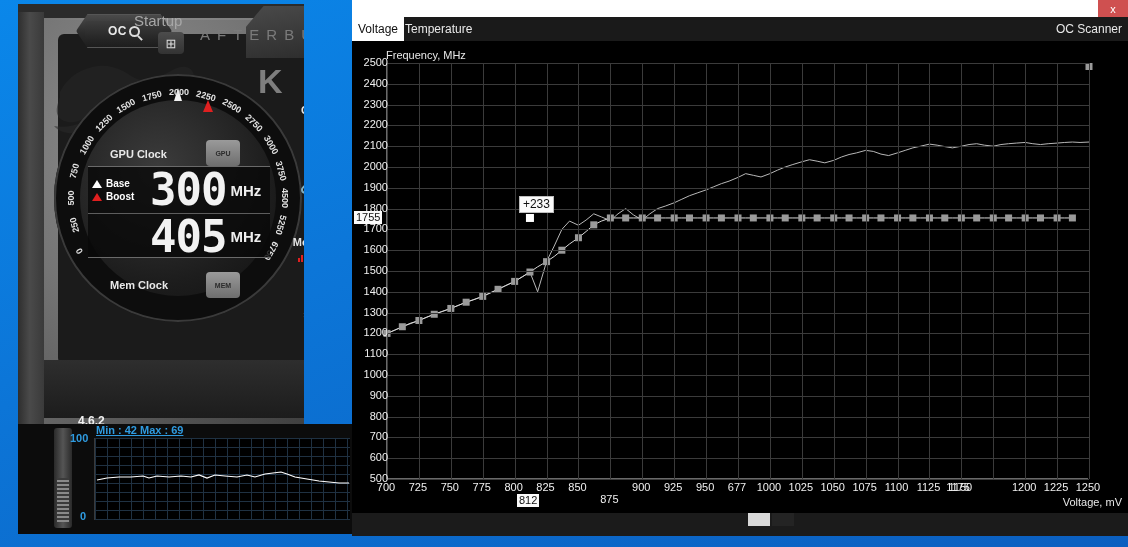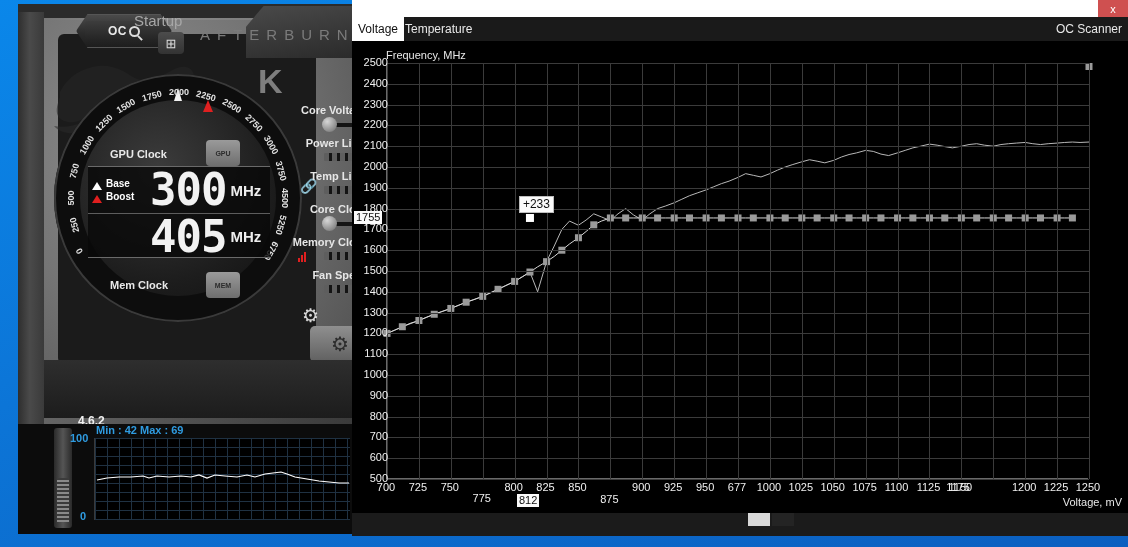--- a/index.html
+++ b/index.html
@@ -13,21 +13,21 @@
 
   
   .desktop {
     position: absolute; inset: 0;
     background: linear-gradient(160deg, #0a87ea 0%, #0c76d8 40%, #0b5fc0 100%);
   }
 
   
   .ab-window {
     position: absolute; left: 18px; top: 4px;
-    width: 334px; height: 530px;
+    width: 286px; height: 530px;
     background: #141414;
     overflow: hidden;
   }
   .ab-skin {
     position: absolute; left: 0; top: 0; width: 334px; height: 420px;
     background:
       linear-gradient(135deg, #6e6e6e 0%, #8b8b8b 18%, #7a7a7a 40%, #585858 70%, #3a3a3a 100%);
   }
   .ab-skin-dark-top {
     position: absolute; left: 0; top: 0; width: 334px; height: 14px;
@@ -117,21 +117,21 @@
     border-bottom: 12px solid #e02020;
   }
   .readout-box {
     position: absolute; left: 34px; top: 92px; width: 182px; height: 92px;
     background: rgba(8,8,8,.82);
     border-top: 1px solid #6a6a6a; border-bottom: 1px solid #6a6a6a;
   }
   .readout-row { position: relative; height: 46px; display:flex; align-items:center; }
   .readout-row + .readout-row { border-top: 1px solid #5d5d5d; }
   .rl-labels { width: 62px; padding-left: 4px; }
-  .rl-line { display: flex; align-items: flex-end; gap: 4px; color: #fff; font-size: 10px; font-weight: bold; line-height: 13px;}
+  .rl-line { display: flex; align-items: center; gap: 4px; color: #fff; font-size: 10px; font-weight: bold; line-height: 13px;}
   .tri { width: 0; height: 0; border-left: 5px solid transparent; border-right: 5px solid transparent; border-bottom: 8px solid #fff; }
   .tri.red { border-bottom-color: #e01f1f; }
   .big-num {
     font-family: "DejaVu Sans Mono", monospace;
     font-size: 44px; color: #f2f2f2; letter-spacing: -1px; line-height: 1;
     font-weight: bold;
   }
   .unit { color: #ededed; font-size: 15px; margin-left: 4px; font-weight: bold; }
   .gauge-label { position: absolute; color: #e8e8e8; font-size: 11px; font-weight: bold; }
   .chip-box {
@@ -208,21 +208,21 @@
     background: repeating-linear-gradient(0deg,#8a8a8a 0 2px, #3b3b3b 2px 4px);
   }
   .mon-graph {
     position: absolute; left: 76px; top: 14px; width: 256px; height: 82px;
     background: #000;
     background-image:
       repeating-linear-gradient(0deg, #1f3142 0 1px, transparent 1px 9px),
       repeating-linear-gradient(90deg, #1f3142 0 1px, transparent 1px 12px);
     border-left: 1px solid #3a3a3a;
   }
-  .mon-minmax { position: absolute; left: 78px; top: 0px; color: #2f9be0; font-size: 11px; font-weight: bold; }
+  .mon-minmax { position: absolute; left: 78px; top: 0px; color: #2f9be0; font-size: 11px; font-weight: bold; text-decoration: underline; }
   .mon-100 { position: absolute; left: 52px; top: 8px; color: #2f9be0; font-size: 11px; font-weight: bold; }
   .mon-0   { position: absolute; left: 62px; top: 86px; color: #2f9be0; font-size: 11px; font-weight: bold; }
 
   
   .ce-window {
     position: absolute; left: 352px; top: 0; width: 776px; height: 536px;
     background: #ffffff;
   }
   .ce-title {
     position: absolute; left: 0; top: 0; width: 776px; height: 17px;
@@ -567,21 +567,21 @@
           <div class="ylab" style="top: 146.8px;">1900</div>
           <div class="ylab" style="top: 126px;">2000</div>
           <div class="ylab" style="top: 105.2px;">2100</div>
           <div class="ylab" style="top: 84.4px;">2200</div>
           <div class="ylab" style="top: 63.6px;">2300</div>
           <div class="ylab" style="top: 42.8px;">2400</div>
           <div class="ylab" style="top: 22px;">2500</div>
           <div class="xlab" style="left: 34px;">700</div>
           <div class="xlab" style="left: 65.9091px;">725</div>
           <div class="xlab" style="left: 97.8182px;">750</div>
-          <div class="xlab" style="left: 129.727px; margin-top: 11px;">775</div>
+          <div class="xlab" style="left: 129.727px;">775</div>
           <div class="xlab" style="left: 161.636px;">800</div>
           <div class="xlab" style="left: 193.545px;">825</div>
           <div class="xlab" style="left: 225.455px;">850</div>
           <div class="xlab" style="left: 257.364px; margin-top: 12px;">875</div>
           <div class="xlab" style="left: 289.273px;">900</div>
           <div class="xlab" style="left: 321.182px;">925</div>
           <div class="xlab" style="left: 353.091px;">950</div>
           <div class="xlab" style="left: 385px;">677</div>
           <div class="xlab" style="left: 416.909px;">1000</div>
           <div class="xlab" style="left: 448.818px;">1025</div>

